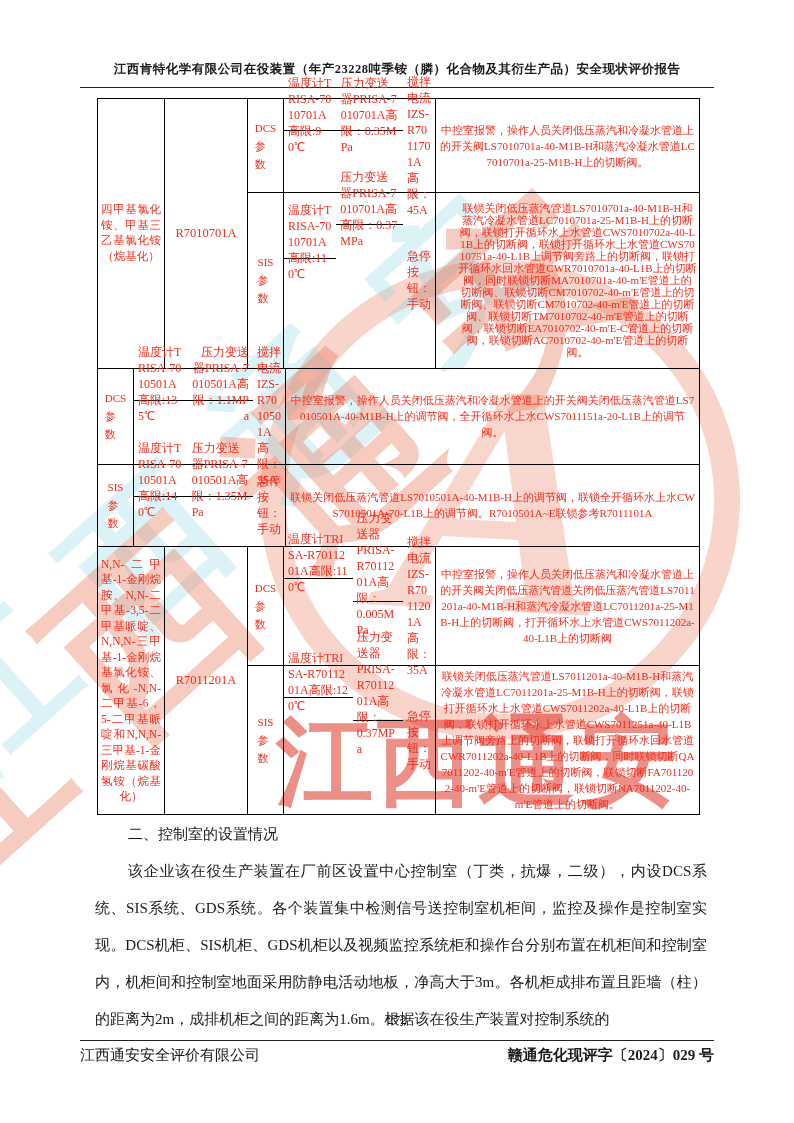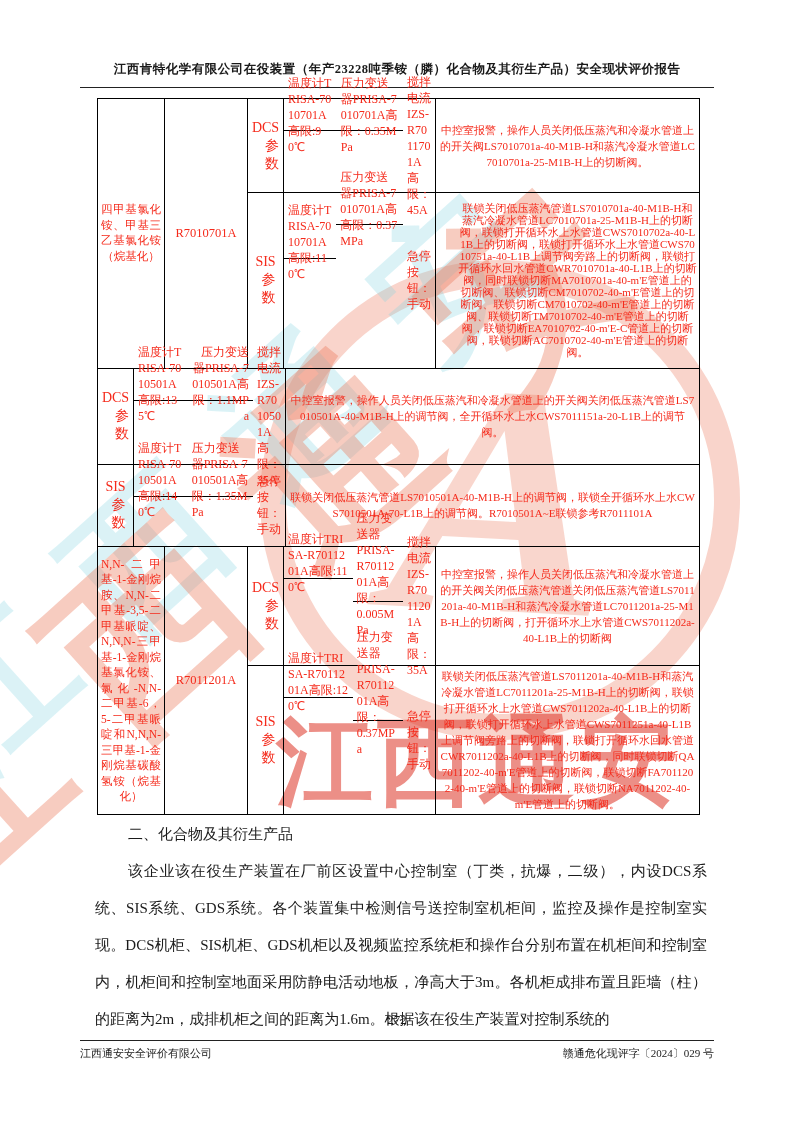--- a/index.html
+++ b/index.html
@@ -83,22 +83,22 @@
   .codecell{
     width:83px;border-right:1px solid var(--border);
     display:flex;align-items:center;justify-content:center;
     font-size:12.5px;
   }
   .rowsub{flex:1;display:flex;flex-direction:column;}
   .subrow{display:flex;border-bottom:1px solid var(--border);}
   .subrow.lastsub{border-bottom:none;flex:1;}
   .labelcell{
     width:36px;border-right:1px solid var(--border);
-    display:flex;align-items:center;justify-content:center;text-align:right;
-    font-size:14px;line-height:18px;white-space:pre-line;
+    display:flex;align-items:center;justify-content:center;text-align:left;
+    font-size:11px;line-height:18px;white-space:pre-line;
   }
   .paramcol{width:152px;border-right:1px solid var(--border);display:flex;}
   .pcell{
     border-bottom:1px solid var(--border);
     display:flex;align-items:center;padding:1px 4px;
     font-size:12px;line-height:16px;white-space:pre-line;
   }
   .pcell.lastp{border-bottom:none;flex:1;}
   .actioncell{
     flex:1;display:flex;align-items:center;justify-content:center;
@@ -114,23 +114,23 @@
   .sec-heading{text-indent:2.2em;}
   .sec-body{text-indent:2.2em;text-align:justify;word-break:break-all;}
   
   .page-number{
     position:absolute;top:1012px;left:0;width:100%;
     text-align:center;font-size:13px;color:var(--text_black);
   }
   .doc-footer{
     position:absolute;top:1046px;left:80px;width:634px;
     display:flex;justify-content:space-between;align-items:baseline;
-    font-size:11px;color:var(--text_black);
-  }
-  .doc-footer .docnum{font-weight:normal;}
+    font-size:15px;color:var(--text_black);
+  }
+  .doc-footer .docnum{font-weight:bold;}
 </style>
 </head>
 <body>
 
 <div class="page">
 
   <div class="wm-layer">
     <div class="wm-circle"></div>
     <div class="wm-monogram">A</div>
     <div class="wm-diag-cyan">江西通安</div>
@@ -234,21 +234,21 @@
               <div class="pcell lastp">急停按钮：手动</div>
             </div>
             <div class="cell actioncell">联锁关闭低压蒸汽管道LS7011201a-40-M1B-H和蒸汽冷凝水管道LC7011201a-25-M1B-H上的切断阀，联锁打开循环水上水管道CWS7011202a-40-L1B上的切断阀，联锁打开循环水上水管道CWS7011251a-40-L1B上调节阀旁路上的切断阀，联锁打开循环水回水管道CWR7011202a-40-L1B上的切断阀，同时联锁切断QA7011202-40-m'E管道上的切断阀，联锁切断FA7011202-40-m'E管道上的切断阀，联锁切断NA7011202-40-m'E管道上的切断阀。</div>
           </div>
         </div>
       </div>
 
     </div>
 
     <div class="section">
-      <div class="sec-heading">二、化合物及其衍生产品</div>
+      <div class="sec-heading">二、控制室的设置情况</div>
       <p class="sec-body">该企业该在役生产装置在厂前区设置中心控制室（丁类，抗爆，二级），内设DCS系统、SIS系统、GDS系统。各个装置集中检测信号送控制室机柜间，监控及操作是控制室实现。DCS机柜、SIS机柜、GDS机柜以及视频监控系统柜和操作台分别布置在机柜间和控制室内，机柜间和控制室地面采用防静电活动地板，净高大于3m。各机柜成排布置且距墙（柱）的距离为2m，成排机柜之间的距离为1.6m。根据该在役生产装置对控制系统的</p>
     </div>
 
     <div class="page-number">272</div>
     <div class="rule footer-rule"></div>
     <div class="doc-footer">
       <span class="company">江西通安安全评价有限公司</span>
       <span class="docnum">赣通危化现评字〔2024〕029 号</span>
     </div>
 

